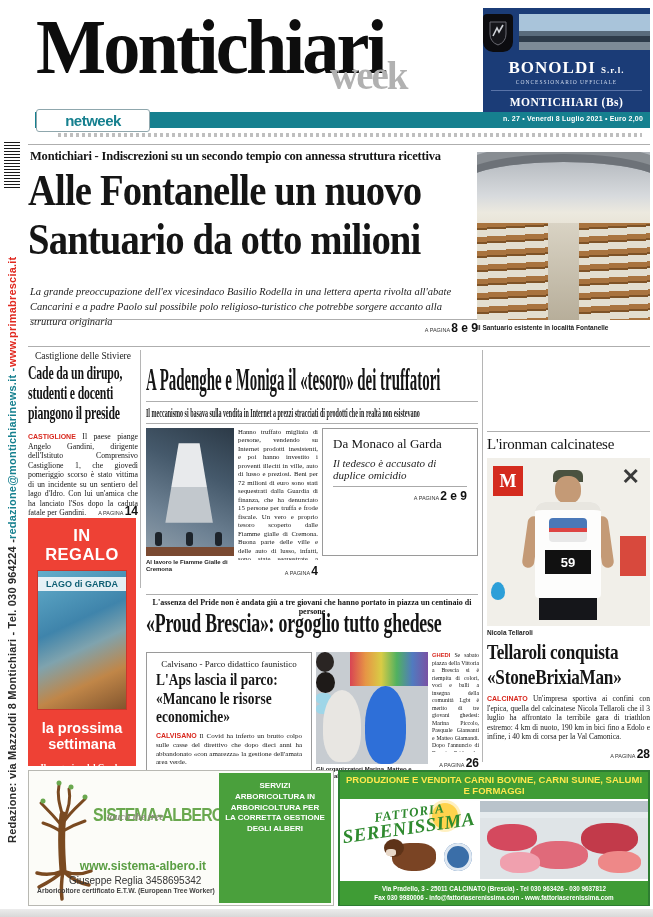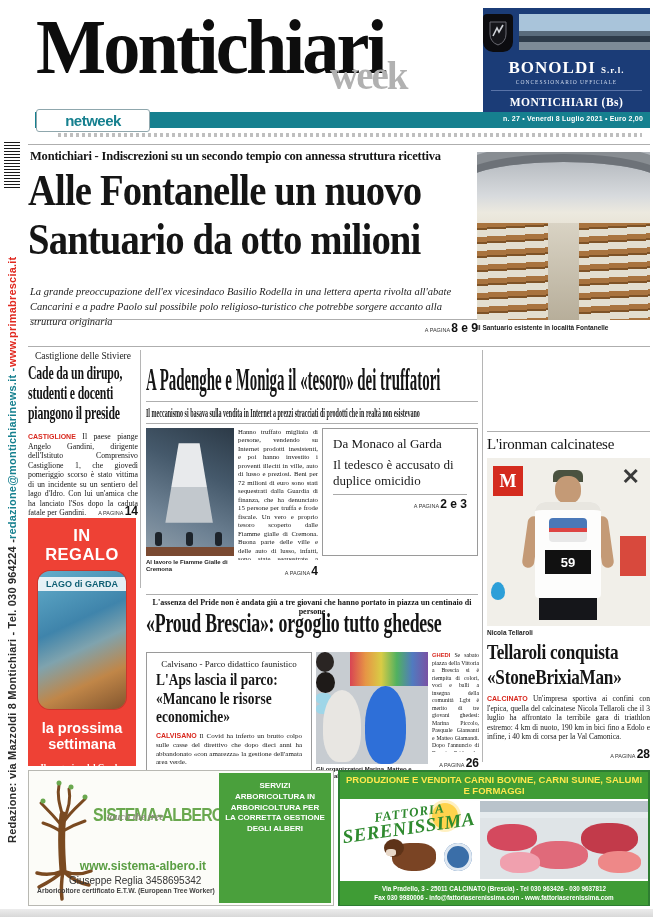--- a/index.html
+++ b/index.html
@@ -85,21 +85,21 @@
   .fin-photo .f1{left:10%;} .fin-photo .f2{left:46%;} .fin-photo .f3{left:78%;}
   .fin-photo .dock{position:absolute;bottom:0;width:100%;height:7%;background:#7a4a32;}
   .fin-cap{left:146px;top:559px;width:88px;font-size:6px;}
   .fraud-body{left:238px;top:428px;width:80px;height:132px;overflow:hidden;font-size:6.8px;line-height:1.25;}
   .fraud-pref{left:238px;top:564px;width:80px;}
 
   
   .salo{left:322px;top:428px;width:156px;height:128px;border:1px solid #9a9a9a;box-sizing:border-box;padding:7px 10px 4px;}
   .salo-kick{font-size:13px;margin-bottom:4px;}
   .salo-head{font-size:19px;font-weight:500;line-height:1.12;letter-spacing:-.3px;}
-  .salo-deck{font-size:13px;margin-top:5px;color:#222;}
+  .salo-deck{font-size:11px;margin-top:5px;color:#222;font-style:italic;}
   .salo-rule{height:1px;background:#aaa;margin-top:5px;}
   .salo-pref{margin-top:2px;}
 
   
   .iron-kick{left:487px;top:436px;width:163px;font-size:15px;letter-spacing:-.2px;}
   .iron-photo{left:487px;top:458px;width:163px;height:168px;overflow:hidden;background:#f1efe9;}
   .iron-photo .sq1{position:absolute;left:6px;top:8px;width:30px;height:30px;background:#d42b1e;color:#fff;
     font-weight:bold;font-size:18px;display:flex;align-items:center;justify-content:center;}
   .iron-photo .sq2{position:absolute;right:10px;top:6px;color:#3a3a3a;font-size:22px;font-weight:bold;}
   .iron-photo .sq3{position:absolute;right:4px;top:78px;width:26px;height:40px;background:#d42b1e;opacity:.85;}
@@ -120,21 +120,21 @@
   .iron-head{left:487px;top:640px;width:210px;font-size:22px;font-weight:600;line-height:1.12;
     transform:scaleX(.78);transform-origin:0 0;letter-spacing:-.3px;}
   .iron-body{left:487px;top:694px;width:163px;height:50px;overflow:hidden;font-size:7.5px;line-height:1.25;}
   .iron-pref{left:487px;top:747px;width:163px;}
 
   
   .gift{left:28px;top:518px;width:108px;height:248px;background:#ee4135;color:#fff;box-sizing:border-box;
     padding:8px 9px;text-align:center;}
   .gift-title{font-family:"Liberation Sans",sans-serif;font-weight:bold;font-size:16.5px;letter-spacing:.5px;}
   .cover{margin:7px auto 12px;width:88px;height:138px;position:relative;overflow:hidden;background:
-    linear-gradient(155deg,#63aecb 0,#3f84ab 38%,#7fa3ae 55%,#c08648 76%,#82552e 100%);box-shadow:0 0 0 1px #c9362c;border-radius:12px;}
+    linear-gradient(155deg,#63aecb 0,#3f84ab 38%,#7fa3ae 55%,#c08648 76%,#82552e 100%);box-shadow:0 0 0 1px #c9362c;}
   .cover-label{position:absolute;left:0;top:6px;width:100%;background:rgba(255,255,255,.85);color:#0f5f74;
     font-family:"Liberation Sans",sans-serif;font-weight:bold;font-size:9px;padding:2px 0;}
   .gift-when{font-family:"Liberation Sans",sans-serif;font-weight:bold;font-size:14.5px;line-height:1.1;margin-top:8px;}
   .gift-desc{font-size:8.5px;font-weight:bold;line-height:1.5;margin-top:8px;}
 
   
   .pride-kick{left:146px;top:598px;width:332px;text-align:center;font-size:8px;font-weight:bold;}
   .pride-head{left:146px;top:608px;font-size:27px;font-weight:bold;transform:scaleX(.66);letter-spacing:-.3px;}
   .park{left:146px;top:652px;width:166px;height:121px;border:1px solid #9a9a9a;box-sizing:border-box;padding:6px 9px 3px;}
   .park-kick{text-align:center;font-size:9px;margin-bottom:2px;}
@@ -289,21 +289,21 @@
   <div class="abs fraud-body just">Hanno truffato migliaia di persone, vendendo su Internet prodotti inesistenti, e poi hanno investito i proventi illeciti in ville, auto di lusso e preziosi. Beni per 72 milioni di euro sono stati sequestrati dalla Guardia di finanza, che ha denunciato 15 persone per truffa e frode fiscale. Un vero e proprio tesoro scoperto dalle Fiamme gialle di Cremona. Buona parte delle ville e delle auto di lusso, infatti, sono state sequestrate a Padenghe sul Garda, dove abita uno dei principali indagati, mentre a Moniga del Garda sono stati messi i sigilli a un motoscafo.</div>
   <div class="abs fraud-pref pageref">
     <span>A PAGINA</span> <b>4</b>
   </div>
 
   <div class="abs salo">
     <div class="salo-kick">Da Monaco al Garda</div>
     <div class="salo-deck">Il tedesco è accusato di duplice omicidio</div>
     <div class="salo-rule"></div>
     <div class="salo-pref pageref">
-      <span>A PAGINA</span> <b>2 e 3</b>
+      <span>A PAGINA</span> <b>2 e 9</b>
     </div>
   </div>
 
   <div class="hline" style="left:487px;top:431px;width:163px"></div>
   <div class="abs iron-kick">L'ironman calcinatese</div>
   <div class="abs iron-photo">
     <div class="sq1">M</div>
     <div class="sq2">✕</div>
     <div class="sq3"></div>
     <div class="arm a1"></div>

